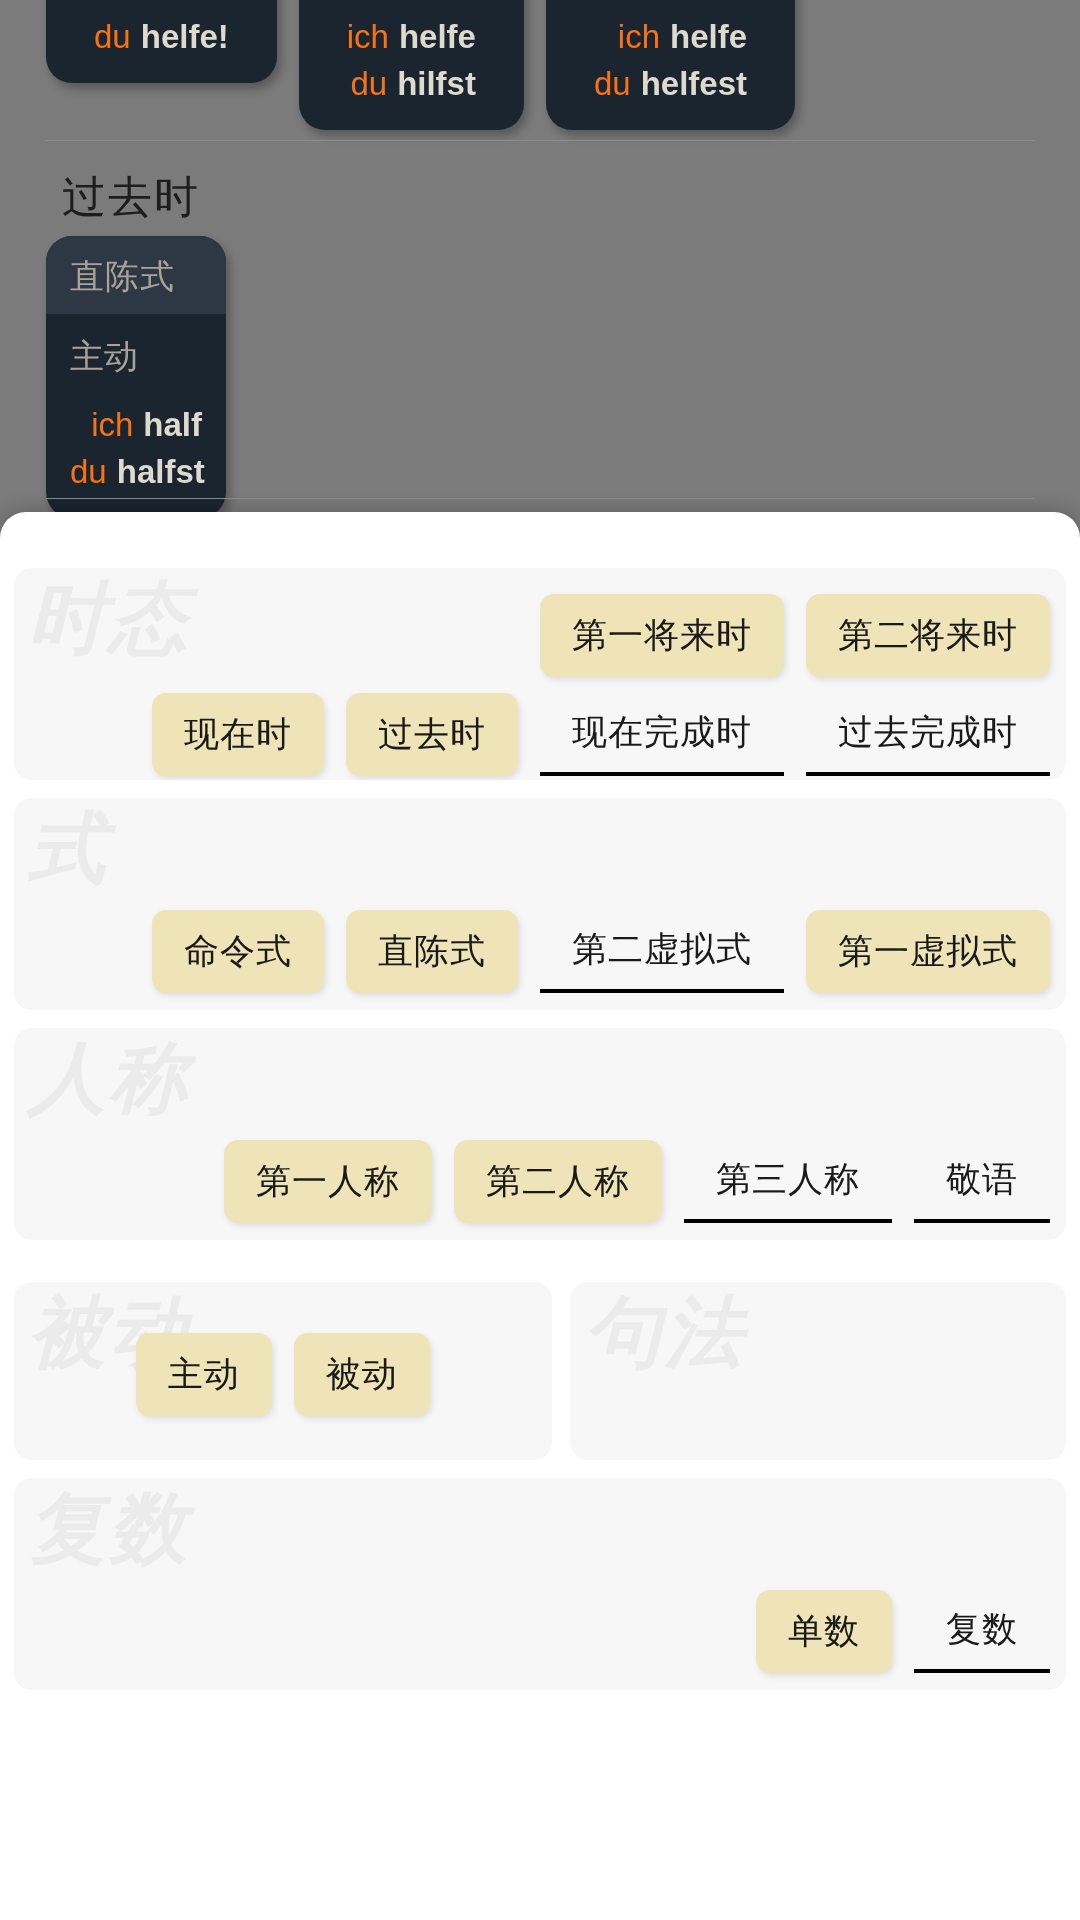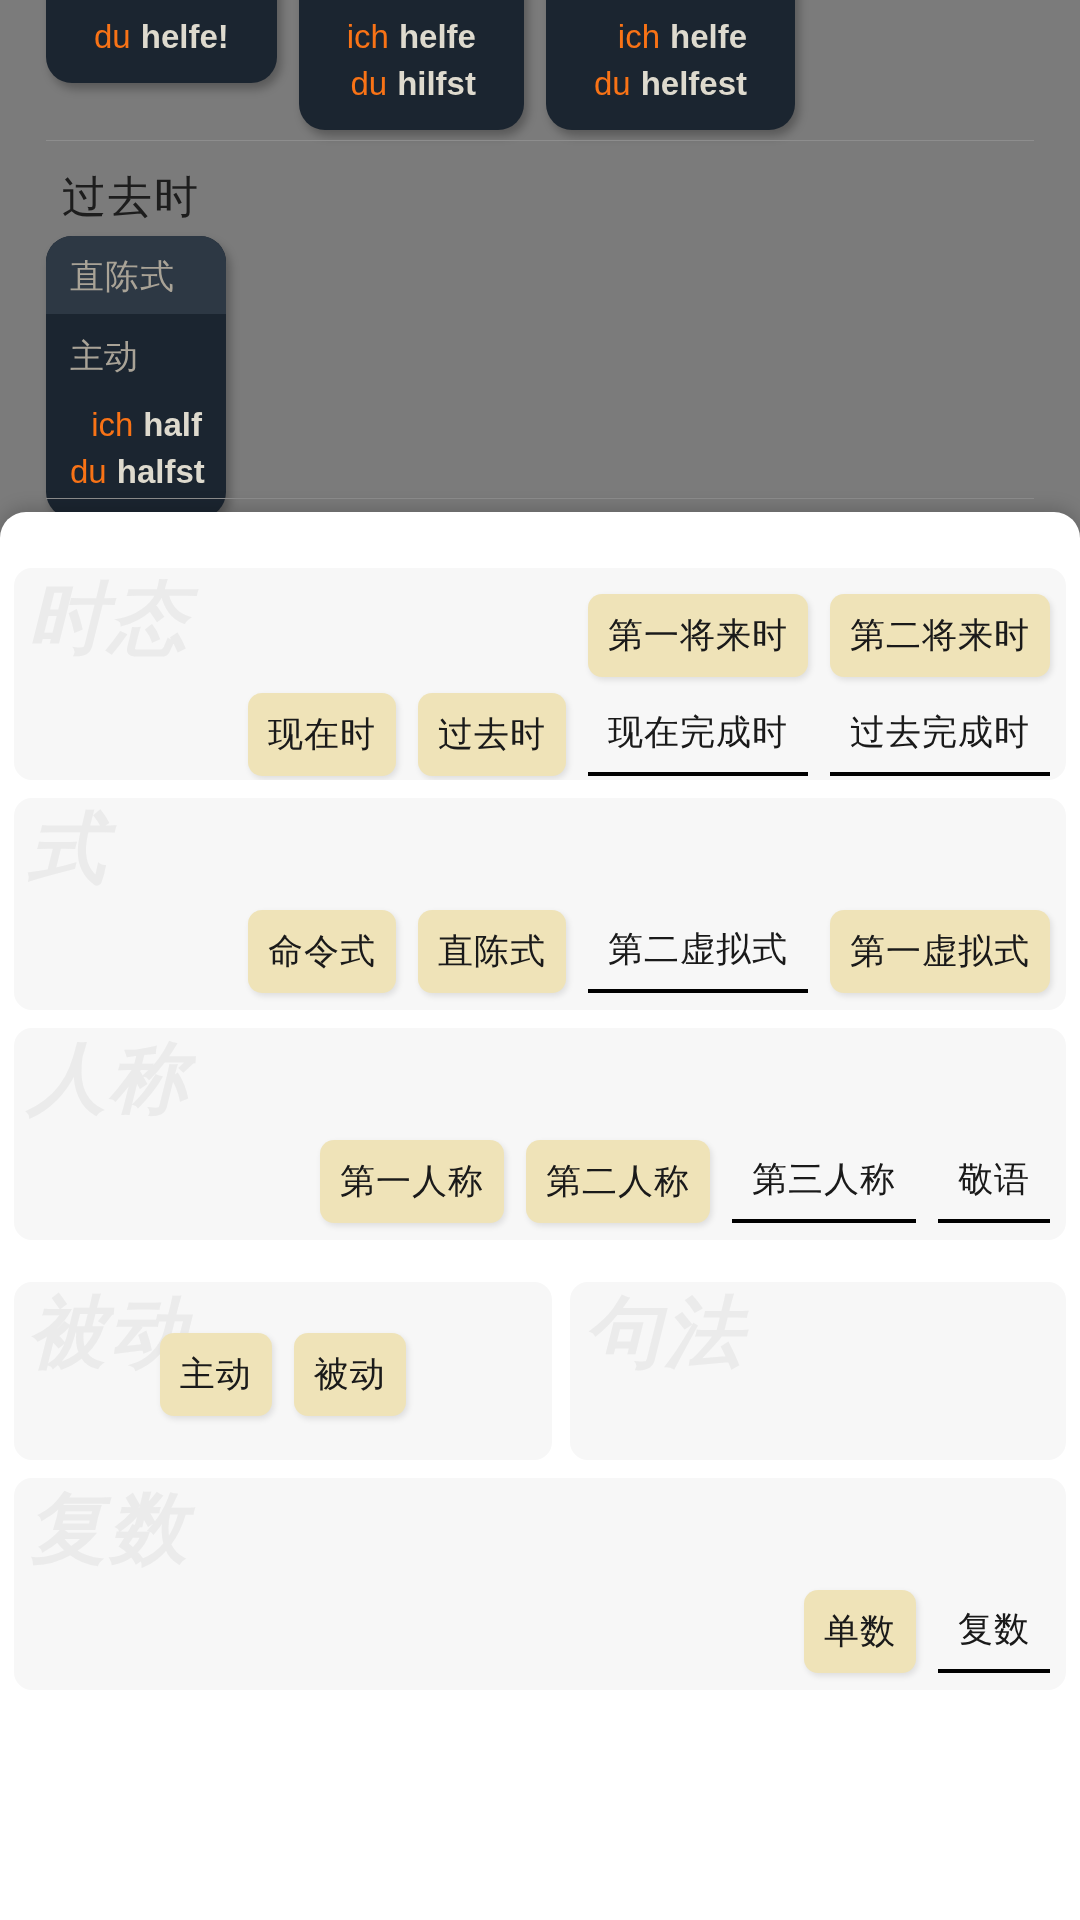--- a/index.html
+++ b/index.html
@@ -148,21 +148,21 @@
   .chip-row {
     display: flex;
     align-items: flex-end;
     justify-content: flex-end;
     gap: 22px;
   }
 
   .chip {
     font-size: 35px;
     color: #1a1a1a;
-    padding: 18px 20px;
+    padding: 18px 32px;
     box-sizing: border-box;
     white-space: nowrap;
     letter-spacing: 1px;
   }
 
   .chip.on {
     background: #efe3b8;
     border-radius: 14px;
     box-shadow: 2px 3px 6px rgba(0,0,0,0.10);
   }

